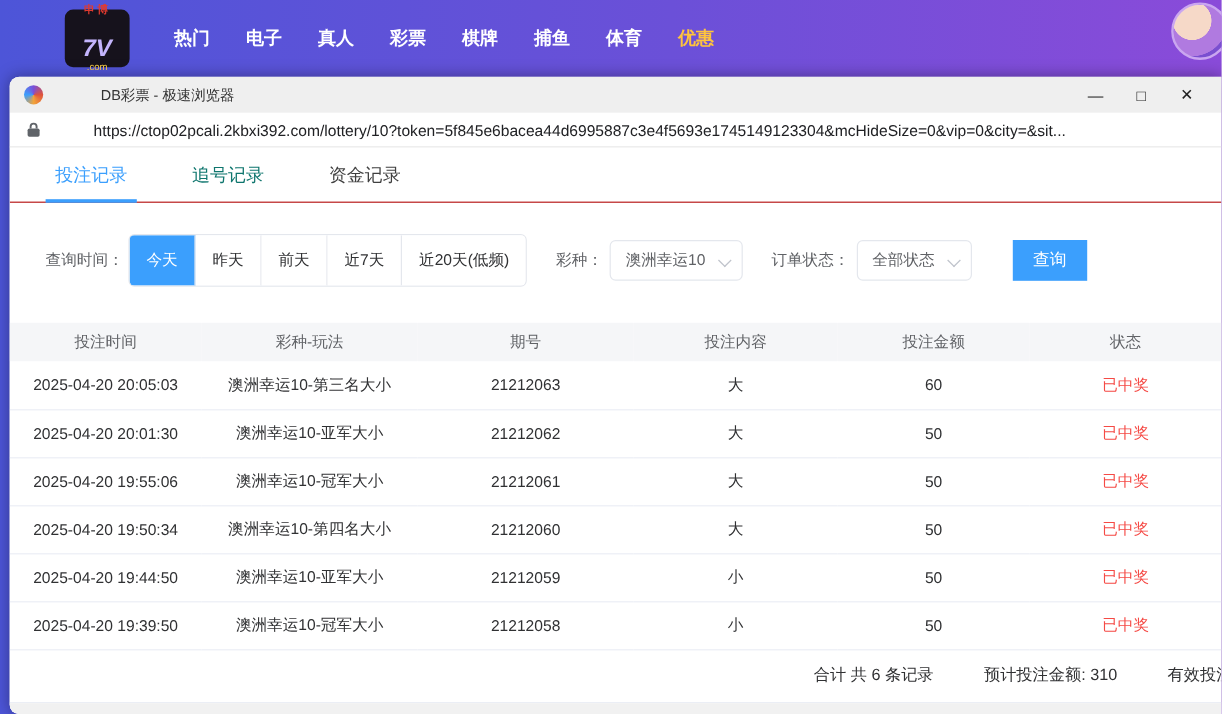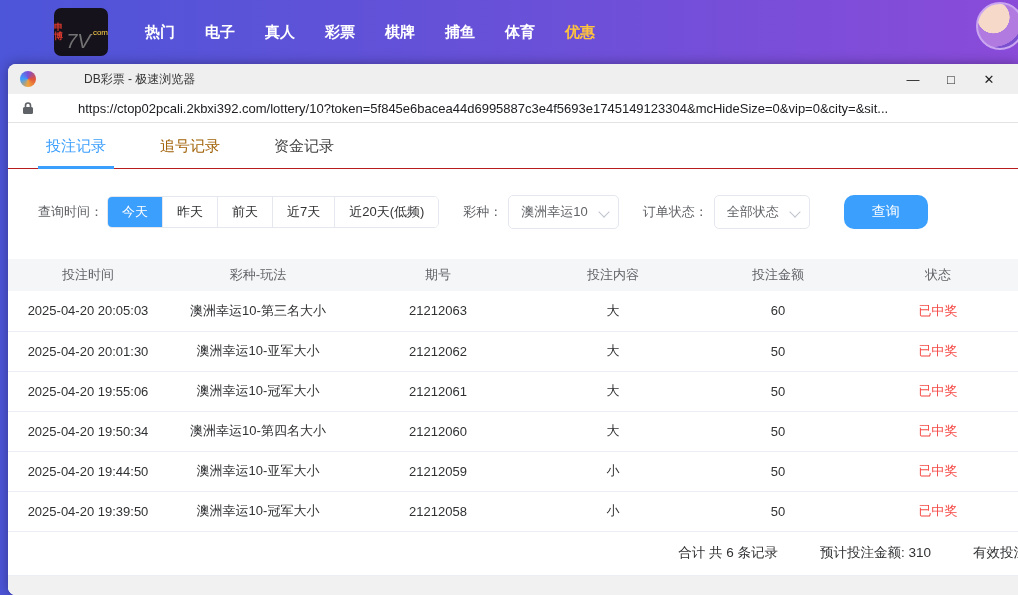--- a/index.html
+++ b/index.html
@@ -3,23 +3,23 @@
 <meta charset="utf-8">
 <style>
   * { margin:0; padding:0; box-sizing:border-box; }
   html,body { width:1018px; height:595px; overflow:hidden;
     font-family:"Liberation Sans","DejaVu Sans",sans-serif; }
   body { position:relative; background:linear-gradient(90deg,#4d55d8 0%,#6b50d8 55%,#8a4bd9 100%); }
 
   
   .site-header { height:64px; display:flex; align-items:center; position:relative; }
   .logo { width:54px; height:48px; margin-left:54px; background:#16121c; border-radius:7px;
-    display:flex; flex-direction:row; align-items:center; justify-content:center; line-height:1; flex:0 0 auto; }
+    display:flex; flex-direction:column; align-items:center; justify-content:center; line-height:1; flex:0 0 auto; }
   .logo .logo-top { color:#e03a2f; font-size:9px; font-weight:bold; letter-spacing:2px; }
-  .logo .logo-main { color:#737373; font-size:20px; font-weight:normal; font-style:italic; margin-top:18px; }
+  .logo .logo-main { color:#c4b5fd; font-size:20px; font-weight:bold; font-style:italic; margin-top:18px; }
   .logo .logo-sub { color:#ffd24a; font-size:8px; margin-top:1px; }
   .nav { display:flex; margin-left:22px; }
   .nav-item { color:#fff; font-size:15px; font-weight:bold; padding:0 15px; cursor:pointer; white-space:nowrap; }
   .nav-item.highlight { color:#ffc43d; }
   .avatar { position:absolute; right:-6px; top:2px; width:48px; height:48px; border-radius:50%;
     background:radial-gradient(circle at 35% 30%, #f6d9c8 0 38%, #b07ae0 39% 70%, #7a4fd0 71%);
     border:2px solid #caa6f0; }
 
   
   .browser-window { position:absolute; top:64px; left:8px; right:0; bottom:0;
@@ -34,40 +34,40 @@
   .win-btn { width:38px; height:28px; display:flex; align-items:center; justify-content:center;
     font-size:13px; color:#222; cursor:pointer; }
   .addressbar { height:29px; background:#fff; border-bottom:1px solid #e3e3e3; display:flex; align-items:center;
     padding:0 14px; flex:0 0 auto;gap:36px; }
   .lock-icon { margin-right:8px; flex:0 0 auto; display:flex; }
   .url-text { font-size:13px; color:#202124; white-space:nowrap; overflow:hidden; }
 
   
   .page { flex:1; background:#fff; display:flex; flex-direction:column; overflow:hidden; }
   .tabs { padding:14px 0 0 30px; border-bottom:1px solid #b91c1c; display:flex; flex:0 0 auto; }
-  .tab { font-size:15px; padding:0 8px 12px 8px; margin-right:38px; position:relative; cursor:pointer; color:#a16207; }
+  .tab { font-size:15px; padding:0 8px 12px 8px; margin-right:38px; position:relative; cursor:pointer; color:#0f766e; }
   .tab.active { color:#3b9ffd; }
   .tab.active::after { content:""; position:absolute; left:0; right:0; bottom:-1px; height:3px; background:#3b9ffd; }
   .tab.money { color:#404040;text-align:center; }
 
   .filters { display:flex; align-items:center; padding:26px 0 30px 30px; flex:0 0 auto; }
   .filter-label { font-size:13px; color:#606266; white-space:nowrap; }
   .seg-group { display:flex; border:1px solid #e4e7ed; border-radius:5px; overflow:hidden; margin-left:4px; }
-  .seg-option { font-size:13px; color:#303133; background:#fff; height:30px; display:flex; align-items:center;
+  .seg-option { font-size:13px; color:#303133; background:#fff; height:42px; display:flex; align-items:center;
     padding:0 14px; border-right:1px solid #e4e7ed; cursor:pointer; white-space:nowrap; }
   .seg-option:last-child { border-right:none; }
   .seg-option.selected { background:#3b9ffd; color:#fff; }
   .select-box { height:34px; border:1px solid #e4e7ed; border-radius:5px; display:flex; align-items:center;
     padding:0 30px 0 12px; margin-left:6px; position:relative; font-size:13px; color:#606266; cursor:pointer;
     min-width:96px; white-space:nowrap; }
   .chevron { position:absolute; right:10px; top:12px; width:8px; height:8px;
     border-right:1.5px solid #c0c4cc; border-bottom:1.5px solid #c0c4cc; transform:rotate(45deg); }
   .gap-24 { width:24px; flex:0 0 auto; }
-  .search-btn { height:34px; padding:0 28px; background:#3b9ffd; color:#fff; font-size:14px; border:none;
-    border-radius:10px; margin-left:34px; cursor:pointer; }
+  .search-btn { height:34px; padding:0 17px; background:#3b9ffd; color:#fff; font-size:14px; border:none;
+    border-radius:0; margin-left:34px; cursor:pointer; }
 
   table { width:100%; border-collapse:collapse; table-layout:fixed; flex:0 0 auto; }
   thead th { background:#f5f6f8; height:32px; font-size:13px; font-weight:normal; color:#606266; text-align:center; }
   tbody td { height:40px; font-size:13px; color:#303133; text-align:center; border-bottom:1px solid #ebeef5;
     white-space:nowrap; overflow:hidden; }
   td.status-win { color:#f54a45; }
 
   .summary { height:44px; display:flex; align-items:center; justify-content:flex-end; border-bottom:1px solid #ebeef5;
     font-size:13.5px; color:#303133; flex:0 0 auto; }
   .summary span { margin-left:42px; white-space:nowrap; }

